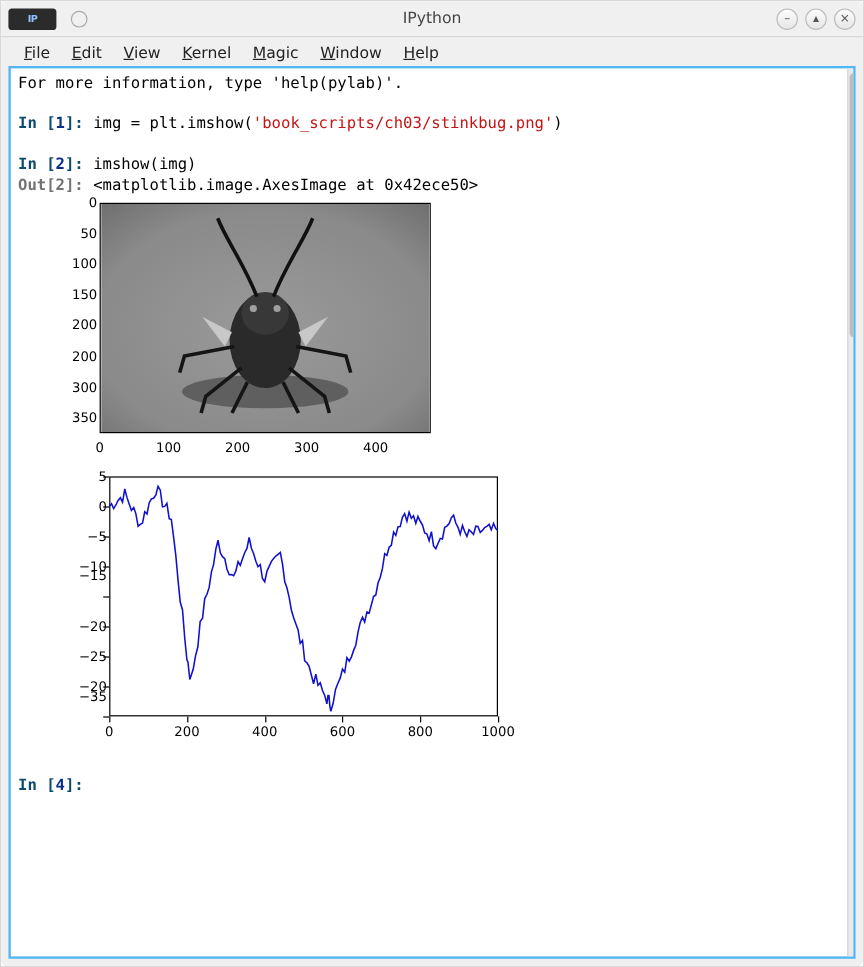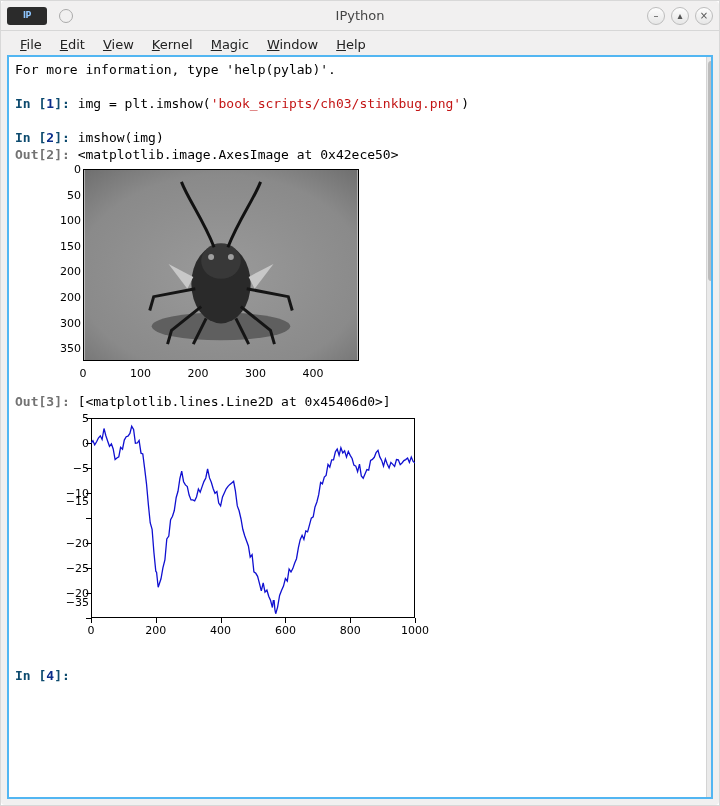--- a/index.html
+++ b/index.html
@@ -264,21 +264,20 @@
             <div class="ylab" style="top: 155.6px;">300</div>
             <div class="ylab" style="top: 181.2px;">350</div>
             <div class="xlab" style="left: 34px;">0</div>
             <div class="xlab" style="left: 91.5px;">100</div>
             <div class="xlab" style="left: 149px;">200</div>
             <div class="xlab" style="left: 206.5px;">300</div>
             <div class="xlab" style="left: 264px;">400</div>
           </div>
       </div>
 
-      <div class="codeline"><span class="prompt-out">Out[</span><span class="prompt-out">3</span><span class="prompt-out">]: </span><span class="txt">[&lt;matplotlib.lines.Line2D at 0x45406d0&gt;]</span></div>
 
       <div class="plot">
         <div class="axes-line" id="axes-line">
           <div class="frame"></div>
           <svg id="line-svg" width="324" height="200">
               <path d="M0.0 25.1 L1.9 22.8 L3.7 26.8 L5.6 23.8 L7.4 20.0 L9.3 17.8 L11.1 21.5 L13.0 10.5 L14.8 17.5 L16.7 23.2 L18.5 28.3 L20.4 25.9 L22.2 31.0 L24.1 41.5 L25.9 40.0 L27.8 38.9 L29.6 29.4 L31.5 31.2 L33.3 22.1 L35.2 18.7 L37.0 18.2 L38.9 15.4 L40.7 8.3 L42.6 11.5 L44.4 25.3 L46.3 25.0 L48.1 22.4 L50.0 35.2 L51.8 36.0 L53.7 50.8 L55.5 65.8 L57.4 86.9 L59.2 104.7 L61.1 111.3 L62.9 134.2 L64.8 153.2 L65.6 154.4 L66.4 162.0 L67.2 169.2 L68.0 166.7 L70.0 160.8 L71.9 149.8 L73.9 142.0 L75.8 120.9 L77.8 118.1 L79.6 101.8 L81.5 98.2 L83.3 92.5 L85.2 79.5 L87.0 73.3 L88.9 60.5 L90.7 53.2 L92.6 63.7 L94.4 66.9 L96.3 68.5 L98.1 77.1 L100.0 81.9 L101.8 81.8 L103.7 82.8 L105.5 79.0 L107.4 71.0 L109.2 74.2 L111.1 68.6 L112.9 63.6 L114.8 60.0 L116.6 50.9 L118.5 59.9 L120.3 64.3 L122.2 70.7 L124.0 75.3 L125.9 73.5 L127.7 85.1 L129.6 87.8 L131.5 78.9 L133.3 75.0 L135.2 70.8 L137.0 68.4 L138.9 66.4 L140.7 64.9 L142.6 63.3 L144.4 72.9 L146.3 87.9 L148.1 92.8 L150.0 101.0 L151.8 111.3 L153.7 117.7 L155.5 122.8 L157.4 127.9 L159.2 139.2 L161.1 136.7 L162.9 153.8 L164.8 155.3 L166.6 158.3 L168.5 165.7 L170.3 172.8 L172.2 164.8 L174.0 174.1 L175.9 172.0 L177.7 178.2 L179.6 182.5 L181.4 189.5 L182.3 182.7 L183.1 182.7 L183.9 191.6 L184.7 195.7 L186.6 189.1 L188.6 177.5 L190.5 172.6 L192.5 168.1 L194.4 160.6 L196.3 163.2 L198.1 151.0 L200.0 154.0 L201.8 150.6 L203.7 145.0 L205.5 140.7 L207.4 129.6 L209.2 121.7 L211.1 117.3 L212.9 121.4 L214.8 112.9 L216.6 113.9 L218.5 106.9 L220.3 100.1 L222.2 98.8 L224.0 88.9 L225.9 84.0 L227.7 76.7 L229.6 64.4 L231.4 65.8 L233.3 59.0 L235.1 57.4 L237.0 46.4 L238.8 49.2 L240.7 41.9 L242.5 41.8 L244.4 33.8 L246.2 31.0 L248.1 37.3 L249.9 29.8 L251.8 34.9 L253.6 32.8 L255.5 39.1 L257.3 33.4 L259.2 37.4 L261.1 40.5 L262.9 47.1 L264.8 48.1 L266.6 53.6 L268.5 46.1 L270.3 57.9 L272.2 60.2 L274.0 55.9 L275.9 51.6 L277.7 52.1 L279.6 42.4 L281.4 41.4 L283.3 39.3 L285.1 34.5 L287.0 32.3 L288.8 38.9 L290.7 42.4 L292.5 48.1 L294.4 40.9 L296.2 45.9 L298.1 50.0 L299.9 44.4 L301.8 46.4 L303.6 48.4 L305.5 41.5 L307.3 41.8 L309.2 46.7 L311.0 45.0 L312.9 42.6 L314.7 41.6 L316.6 40.0 L318.4 44.5 L320.3 39.1 L322.1 43.4 L 324.0 45.0" fill="none" stroke="#1010d0" stroke-width="1.3"></path>
             </svg>
         <div class="tick y" style="top: 204px;"></div>
             <div class="ylab" style="top: 188px;">−35</div>
             <div class="tick y" style="top: 179px;"></div>

